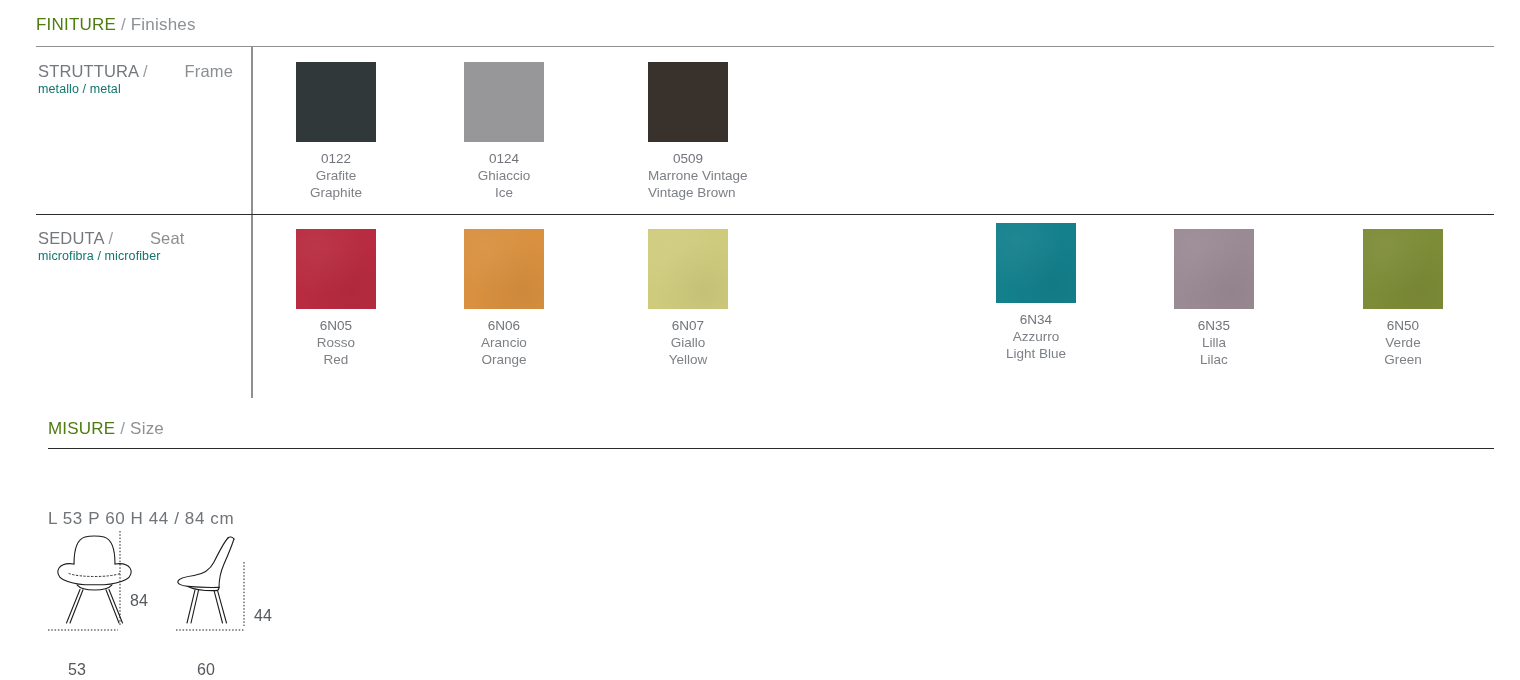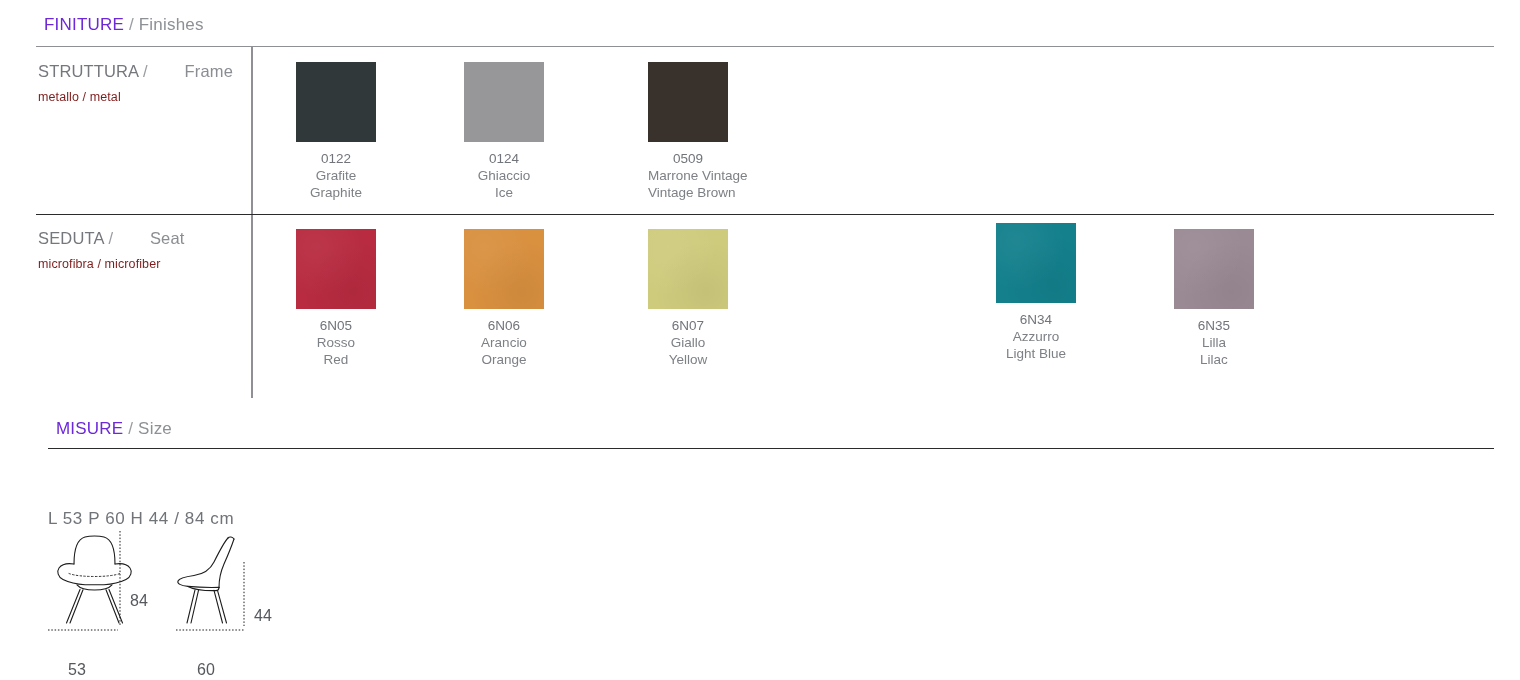--- a/index.html
+++ b/index.html
@@ -18,21 +18,21 @@
   .sheet { position:relative; width:1520px; height:680px; }
 
   .sect-title {
     position:absolute;
     font-size:17px;
     font-weight:400;
     letter-spacing:.2px;
     color:#77797d;
     white-space:nowrap;
   }
-  .sect-title .it { color:#6d28d9;margin-left:8px; }
+  .sect-title .it { color:#4d7c0f; }
   .sect-title .sep { color:#9a9da1; }
   .sect-title .en { color:#8d9095; }
 
   .rule {
     position:absolute;
     left:36px; width:1458px;
     height:1px;
     background:#8e9094;
   }
   .rule.dark { background:#2b2b2b; height:1.3px; }
@@ -45,22 +45,22 @@
 
   
   .row-label { position:absolute; left:38px; white-space:nowrap; }
   .row-label .l1 {
     font-size:16.5px; color:#74777c; letter-spacing:.15px;
     display:block; line-height:19px;
   }
   .row-label .l1 .sep { color:#9a9da1; }
   .row-label .l1 .en  { color:#8a8d92;padding-left:32px; }
   .row-label .l2 {
-    font-size:12.5px; color:#7f1d1d; letter-spacing:.1px;
-    display:block; line-height:16px; margin-top:8px;
+    font-size:12.5px; color:#0f766e; letter-spacing:.1px;
+    display:block; line-height:16px; margin-top:0;
   }
 
   
   .swatch-wrap { position:absolute; }
   .swatch {
     width:80px; height:80px; display:block;
     position:relative;
   }
   .swatch::after{
     content:"";position:absolute;inset:0;
@@ -203,20 +203,28 @@
 
   <div class="swatch-wrap" style="left:1174px; top:229px;">
     <span class="swatch" style="background:#9a8a94;"></span>
     <div class="swatch-caption">
       <span class="code">6N35</span>
       <span class="it">Lilla</span>
       <span class="en">Lilac</span>
     </div>
   </div>
 
+  <div class="swatch-wrap" style="left:1363px; top:229px;">
+    <span class="swatch" style="background:#7d8c37;"></span>
+    <div class="swatch-caption">
+      <span class="code">6N50</span>
+      <span class="it">Verde</span>
+      <span class="en">Green</span>
+    </div>
+  </div>
 
   <div class="sect-title" style="left:48px; top:419px;">
     <span class="it">MISURE</span><span class="sep"> / </span><span class="en">Size</span>
   </div>
 
   <div class="rule dark" style="left: 48px; width: 1446px; top: 448px; background: rgb(43, 43, 43);"></div>
 
   <div class="size-text" style="left:48px; top:469px;margin-top:40px;">L 53 P 60  H 44 / 84 cm</div>
 
   <div class="draw" style="left:46px; top:528px;">

